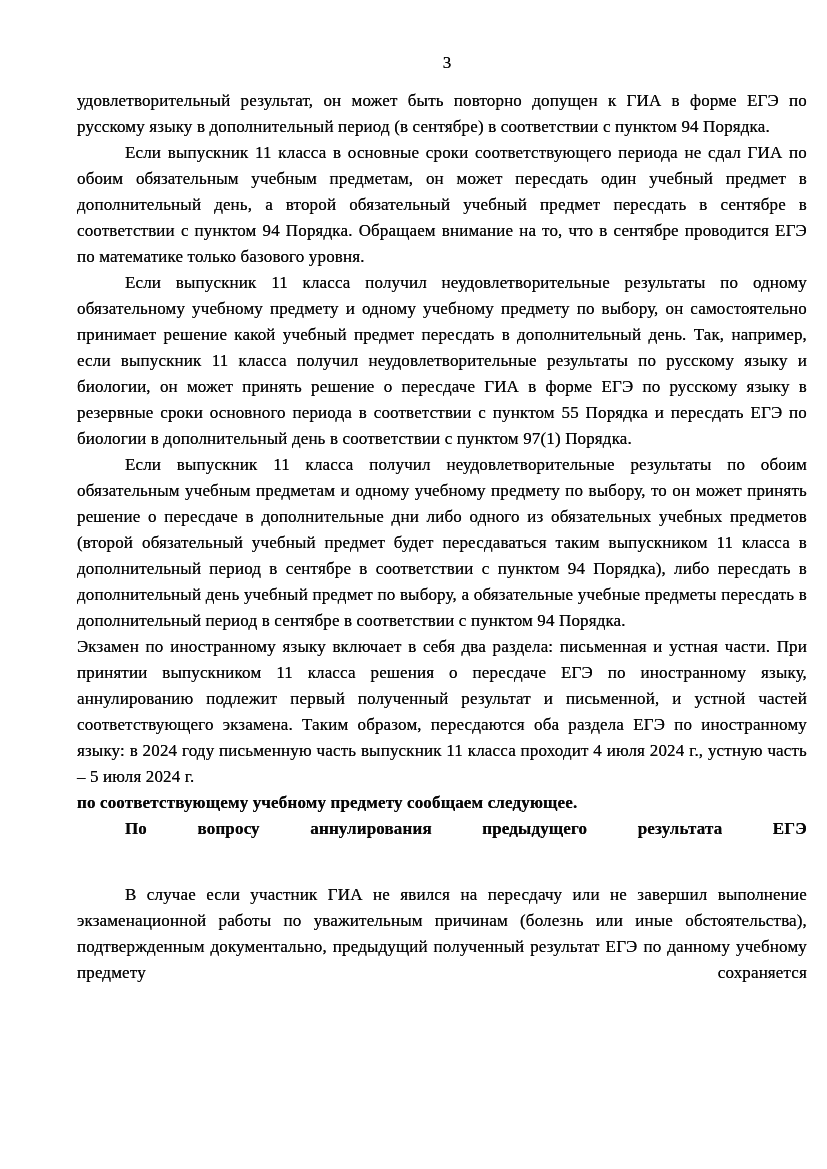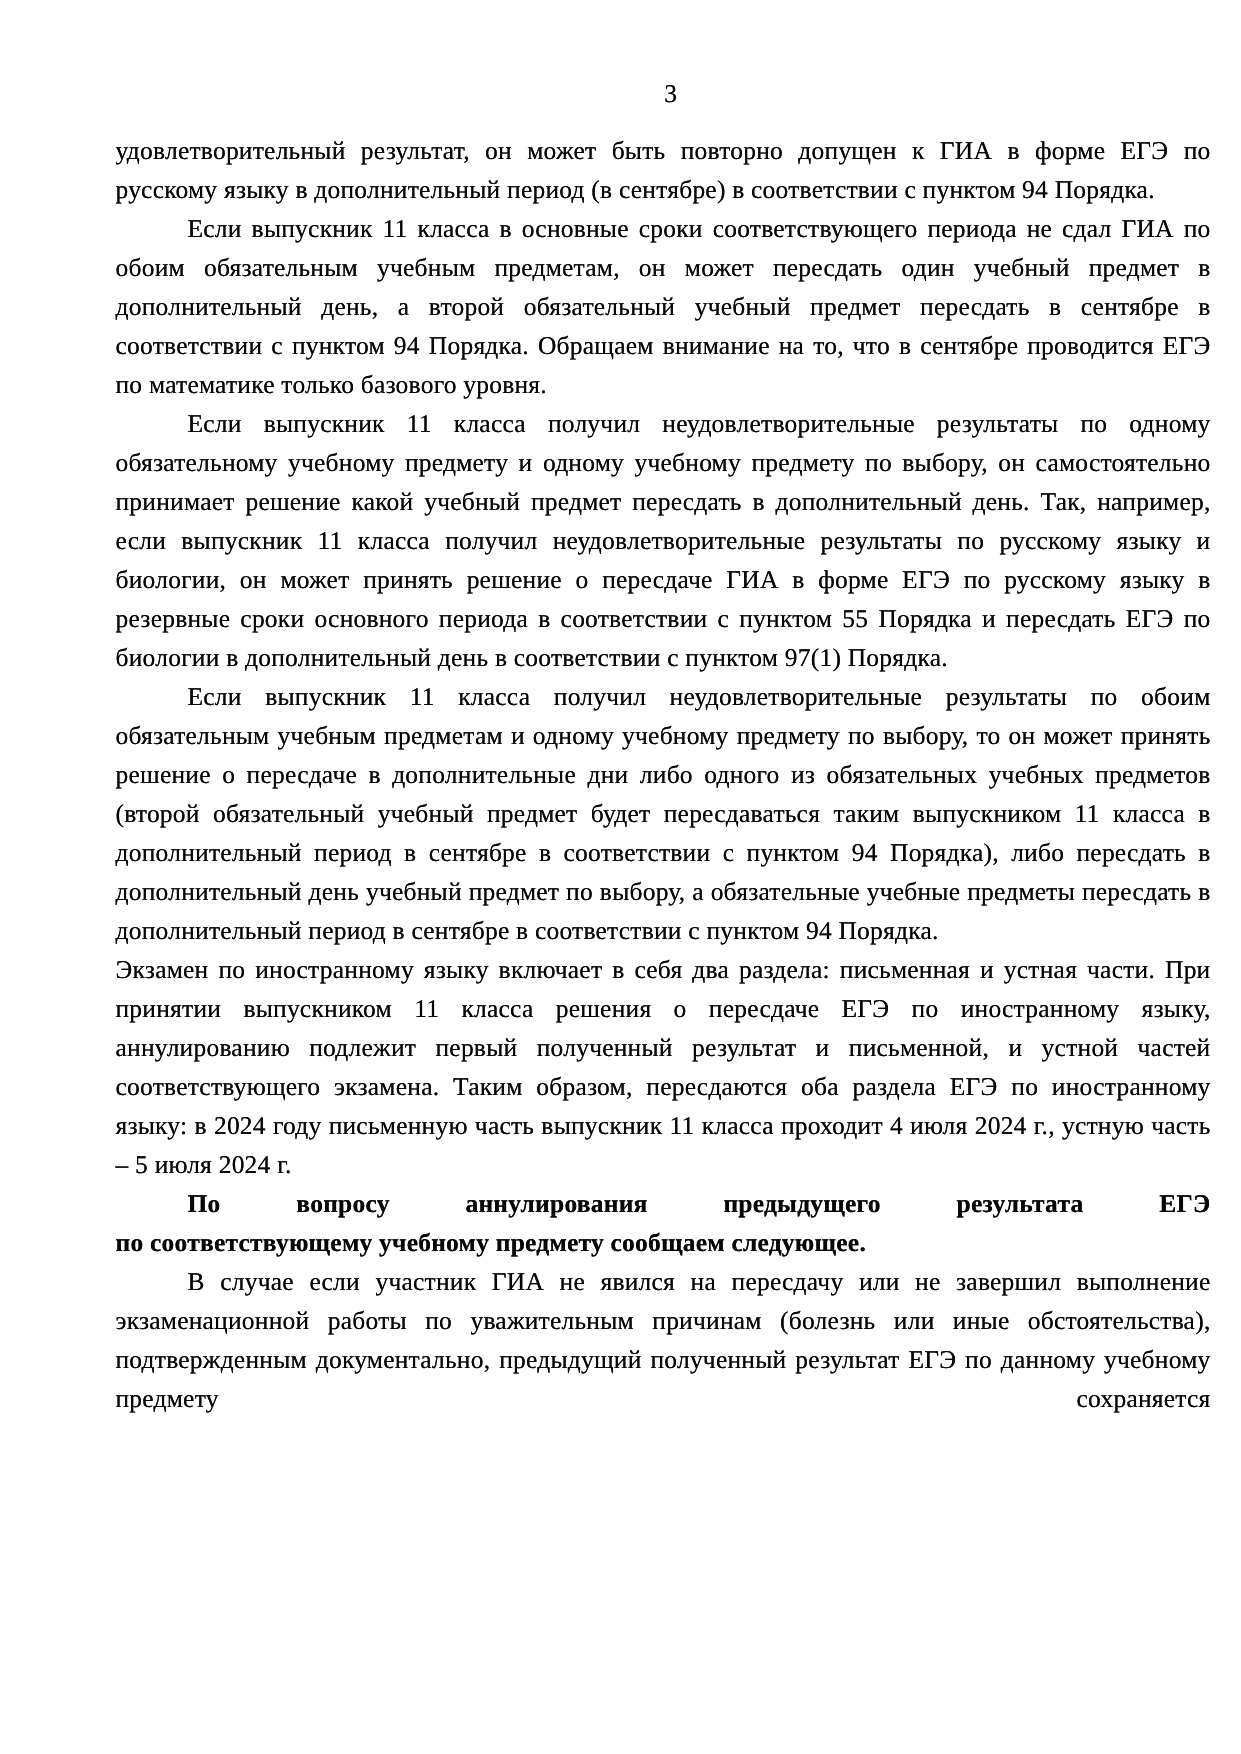--- a/index.html
+++ b/index.html
@@ -49,20 +49,21 @@
   }
   .line-block {
     display: block;
     text-align: justify;
   }
   .justify-last {
     text-align-last: justify;
   }
   .cont-next-page {
     text-align-last: justify;
+    margin-top: 40px;
   }
 </style>
 </head>
 <body>
 
 <div class="page">
 
   <div class="page-number">3</div>
 
   <div class="content">
@@ -73,20 +74,20 @@
 
     <p class="para indent">Если выпускник 11 класса получил неудовлетворительные результаты по одному обязательному учебному предмету и одному учебному предмету по выбору, он самостоятельно принимает решение какой учебный предмет пересдать в дополнительный день. Так, например, если выпускник 11 класса получил неудовлетворительные результаты по русскому языку и биологии, он может принять решение о пересдаче ГИА в форме ЕГЭ по русскому языку в резервные сроки основного периода в соответствии с пунктом 55 Порядка и пересдать ЕГЭ по биологии в дополнительный день в соответствии с пунктом 97(1) Порядка.</p>
 
     <p class="para indent">Если выпускник 11 класса получил неудовлетворительные результаты по обоим обязательным учебным предметам и одному учебному предмету по выбору, то он может принять решение о пересдаче в дополнительные дни либо одного из обязательных учебных предметов (второй обязательный учебный предмет будет пересдаваться таким выпускником 11 класса в дополнительный период в сентябре в соответствии с пунктом 94 Порядка), либо пересдать в дополнительный день учебный предмет по выбору, а обязательные учебные предметы пересдать в дополнительный период в сентябре в соответствии с пунктом 94 Порядка.</p>
 
     <p class="para">
       <span class="line-block">Экзамен по иностранному языку включает в себя два раздела: письменная и устная части. При принятии выпускником 11 класса решения о пересдаче ЕГЭ по иностранному языку, аннулированию подлежит первый полученный результат и письменной, и устной частей соответствующего экзамена. Таким образом, пересдаются оба раздела ЕГЭ по иностранному языку: в 2024 году письменную часть выпускник 11 класса проходит 4 июля 2024 г., устную часть – 5 июля 2024 г.</span>
     </p>
 
     <p class="para">
+      <span class="line-block bold">по соответствующему учебному предмету сообщаем следующее.</span>
       <span class="line-block bold indent justify-last">По вопросу аннулирования предыдущего результата ЕГЭ</span>
-      <span class="line-block bold">по соответствующему учебному предмету сообщаем следующее.</span>
     </p>
 
     <p class="para indent cont-next-page">В случае если участник ГИА не явился на пересдачу или не завершил выполнение экзаменационной работы по уважительным причинам (болезнь или иные обстоятельства), подтвержденным документально, предыдущий полученный результат ЕГЭ по данному учебному предмету сохраняется</p>
 
   </div>
 </div>
 
 </body></html>

